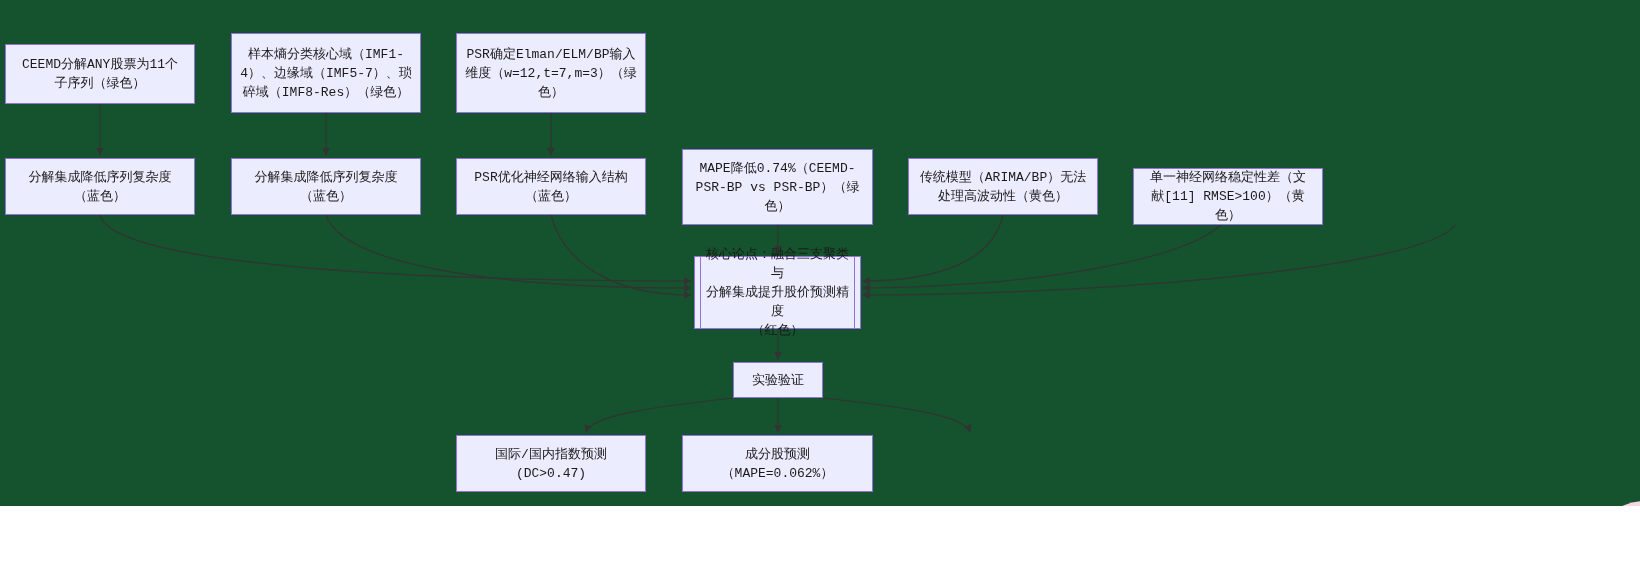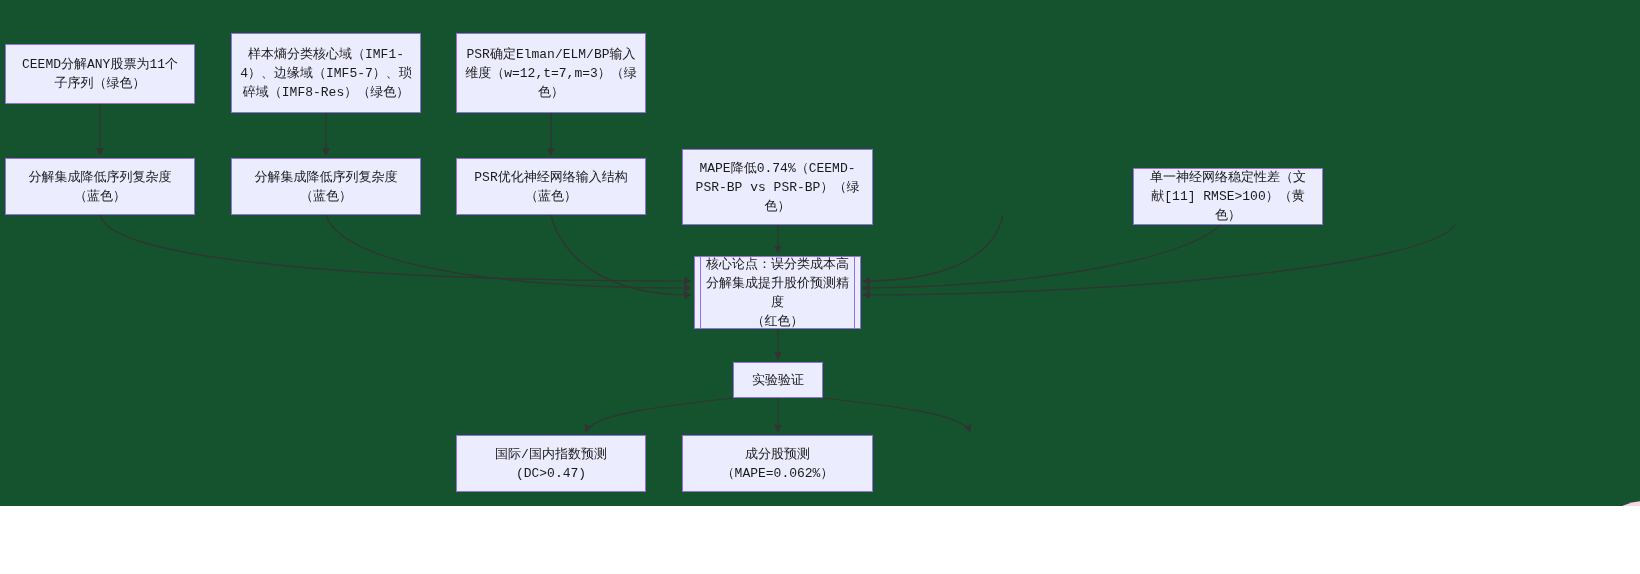--- a/index.html
+++ b/index.html
@@ -92,24 +92,26 @@
 
   <div class="node" style="left:5px;top:158px;width:190px;height:57px">分解集成降低序列复杂度
 （蓝色）</div>
   <div class="node" style="left:231px;top:158px;width:190px;height:57px">分解集成降低序列复杂度
 （蓝色）</div>
   <div class="node" style="left:456px;top:158px;width:190px;height:57px">PSR优化神经网络输入结构
 （蓝色）</div>
   <div class="node" style="left:682px;top:149px;width:191px;height:76px">MAPE降低0.74%（CEEMD-
 PSR-BP vs PSR-BP）（绿
 色）</div>
+  <div class="node" style="left:908px;top:158px;width:190px;height:57px">传统模型（ARIMA/BP）无法
+处理高波动性（黄色）</div>
   <div class="node" style="left:1133px;top:168px;width:190px;height:57px">单一神经网络稳定性差（文
 献[11] RMSE&gt;100）（黄色）</div>
 
-  <div class="node subroutine" style="left:694px;top:256px;width:167px;height:73px">核心论点：误分类成本高
+  <div class="node subroutine" style="left:694px;top:256px;width:167px;height:73px">核心论点：融合三支聚类与
 分解集成提升股价预测精度
 （红色）</div>
 
   <div class="node" style="left:733px;top:362px;width:90px;height:36px">实验验证</div>
 
   <div class="node" style="left:456px;top:435px;width:190px;height:57px">国际/国内指数预测
 (DC&gt;0.47)</div>
   <div class="node" style="left:682px;top:435px;width:191px;height:57px">成分股预测
 （MAPE=0.062%）</div>
 

